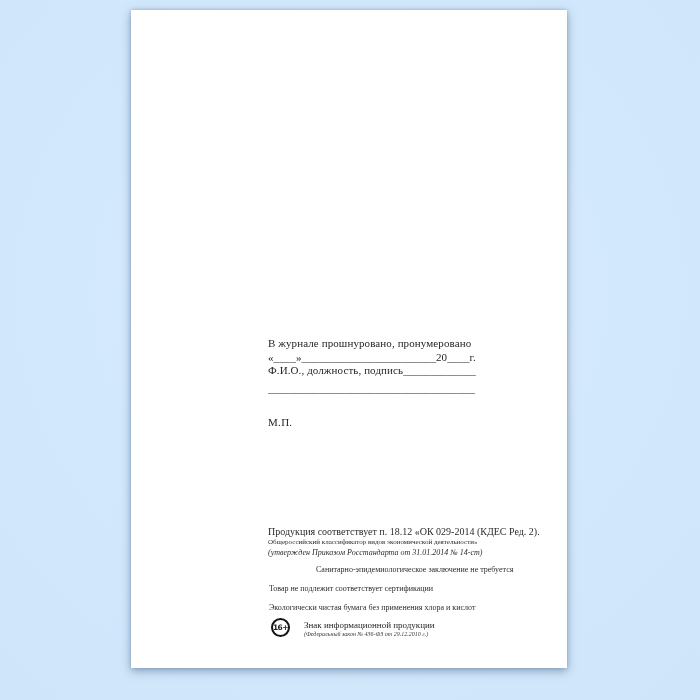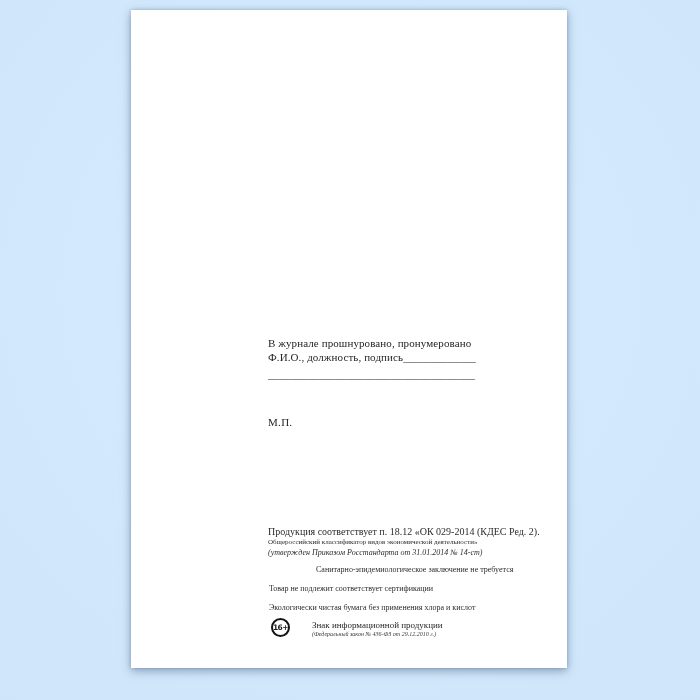--- a/index.html
+++ b/index.html
@@ -35,41 +35,42 @@
   .compliance .c2{font-size:7px;line-height:9.5px;}
   .compliance .c3{font-size:8px;line-height:11px;font-style:italic;}
   .statement{
     position:absolute;left:137px;font-size:8px;color:#2b2b2b;white-space:nowrap;
   }
   .s1{top:555px;padding-left:48px;}
   .s2{top:574px;left:138px;}
   .s3{top:593px;left:138px;}
   .age-row{
     position:absolute;left:140px;top:608px;
-    display:flex;align-items:flex-start;gap:22px;color:#1d1d1d;
+    display:flex;align-items:flex-start;gap:14px;color:#1d1d1d;
   }
   .age-badge{
     width:15px;height:15px;border:2px solid #141414;border-radius:50%;
     display:flex;align-items:center;justify-content:center;
     font-family:"DejaVu Sans","Liberation Sans",sans-serif;
     font-weight:bold;font-size:7.5px;letter-spacing:-0.5px;
     background:#fff;flex:0 0 auto;
   }
   .age-text{padding-top:2px;white-space:nowrap;}
   .age-label{font-size:9px;line-height:10px;color:#262626;}
   .age-law{font-size:6px;line-height:9px;font-style:italic;color:#3a3a3a;}
 </style>
 </head>
 <body>
 
 <div class="scene">
   <div class="page">
 
     <div class="stamp-block">
       <div class="stamp-line">В журнале прошнуровано, пронумеровано</div>
+      <div class="stamp-line">«____»________________________20____г.</div>
       <div class="stamp-line">Ф.И.О., должность, подпись_____________</div>
       <div class="stamp-line rule-line">_____________________________________</div>
     </div>
 
     <div class="stamp-mp">М.П.</div>
 
     <div class="compliance">
       <div class="c1">Продукция соответствует п. 18.12 «ОК 029-2014 (КДЕС Ред. 2).</div>
       <div class="c2">Общероссийский классификатор видов экономической деятельности»</div>
       <div class="c3">(утвержден Приказом Росстандарта от 31.01.2014 № 14-ст)</div>

